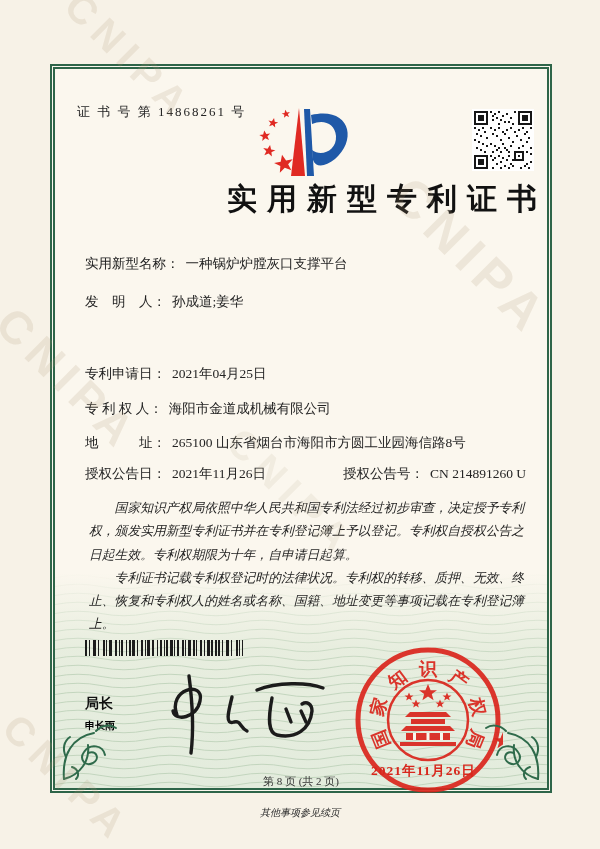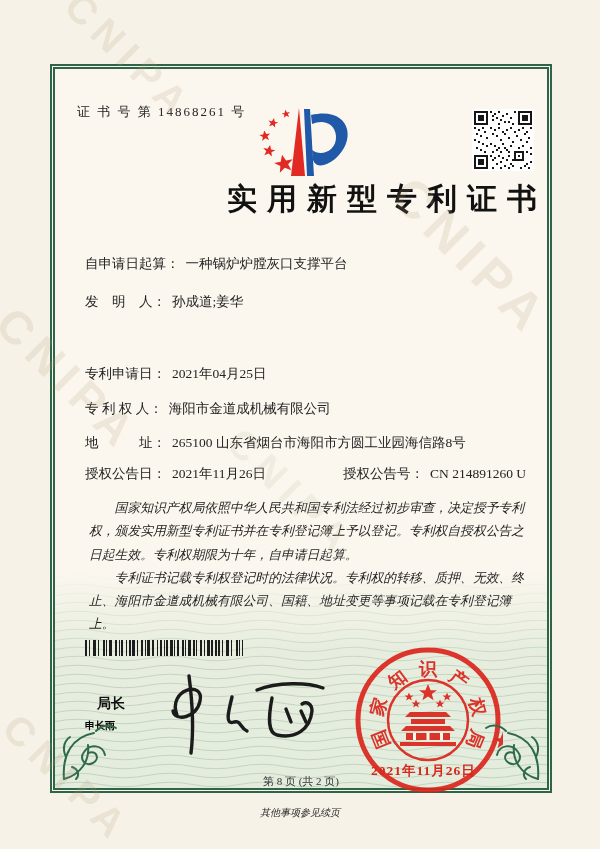--- a/index.html
+++ b/index.html
@@ -38,21 +38,21 @@
   .fgrant{top:396px;}
   .grant2{position:absolute;left:258px;top:0;}
 
   .body-text{position:absolute;left:14px;right:15px;top:428px;
     font-size:12.8px;line-height:1.82;color:#1f1f1f;font-style:italic;margin-left:20px;}
   .body-text p{margin:0;text-indent:2em;}
 
   .barcode{position:absolute;left:30px;top:571px;width:158px;height:16px;}
 
   .sig-title{position:absolute;left:30px;top:626px;font-size:14px;font-weight:bold;
-    font-family:"Liberation Sans","DejaVu Sans",sans-serif;color:#111;margin-left:12px;}
+    font-family:"Liberation Sans","DejaVu Sans",sans-serif;color:#111;}
   .sig-name{position:absolute;left:30px;top:650px;font-size:10px;font-weight:bold;
     font-family:"Liberation Sans","DejaVu Sans",sans-serif;color:#000000;}
   .sig-hand{position:absolute;left:100px;top:600px;width:185px;height:90px;}
 
   .seal{position:absolute;left:298px;top:576px;width:150px;height:150px;}
   .seal-date{position:absolute;left:316px;top:693px;font-size:13.5px;font-weight:bold;
     color:#d8271c;letter-spacing:1px;white-space:nowrap;}
 
   .page-no{position:absolute;left:0;right:0;top:705px;text-align:center;font-size:11px;color:#333;}
 
@@ -131,21 +131,21 @@
         M8 8h1v1H8z M10 9h1v1h-1z M12 8h1v1h-1z M14 10h1v1h-1z M16 9h1v1h-1z M18 8h1v1h-1z M20 10h1v1h-1z M22 9h1v1h-1z M24 8h1v1h-1z M26 10h1v1h-1z M28 8h1v1h-1z
         M9 11h1v1H9z M11 12h1v1h-1z M13 14h1v1h-1z M15 11h1v1h-1z M17 13h1v1h-1z M19 15h1v1h-1z M21 12h1v1h-1z M23 14h1v1h-1z M25 11h1v1h-1z M27 13h1v1h-1z
         M8 16h1v1H8z M10 17h1v1h-1z M12 18h1v1h-1z M14 16h1v1h-1z M16 19h1v1h-1z M18 17h1v1h-1z M22 18h1v1h-1z M24 17h1v1h-1z M26 15h1v1h-1z M28 18h1v1h-1z
         M9 20h1v1H9z M11 19h1v1h-1z M13 20h1v1h-1z M15 18h1v1h-1z M17 20h1v1h-1z M26 20h1v1h-1z M28 21h1v1h-1z
         M8 22h1v1H8z M9 24h1v1H9z M10 23h1v1h-1z M11 26h1v1h-1z M12 22h1v1h-1z M13 25h1v1h-1z M14 23h1v1h-1z M15 27h1v1h-1z M16 24h1v1h-1z M17 22h1v1h-1z M18 26h1v1h-1z M19 24h1v1h-1z M9 28h1v1H9z M13 28h1v1h-1z M17 28h1v1h-1z M26 26h1v1h-1z M28 25h1v1h-1z M27 28h1v1h-1z M25 27h1v1h-1z M23 28h1v1h-1z M19 27h1v1h-1z"></path>
     </svg>
 
     <div class="title">实用新型专利证书</div>
 
     <div class="field f0">
-      <span class="lab">自申请日起算：</span><span>一种锅炉炉膛灰口支撑平台</span>
+      <span class="lab">实用新型名称：</span><span>一种锅炉炉膛灰口支撑平台</span>
     </div>
     <div class="field f1">
       <span class="lab">发　明　人：</span><span>孙成道;姜华</span>
     </div>
     <div class="field f3">
       <span class="lab">专利申请日：</span><span>2021年04月25日</span>
     </div>
     <div class="field f4">
       <span class="lab">专 利 权 人：</span><span>海阳市金道成机械有限公司</span>
     </div>
@@ -155,21 +155,21 @@
 
     <div class="field fgrant">
       <span class="lab">授权公告日：</span><span>2021年11月26日</span>
       <span class="grant2">
         <span class="lab">授权公告号：</span><span>CN 214891260 U</span>
       </span>
     </div>
 
     <div class="body-text">
       <p>国家知识产权局依照中华人民共和国专利法经过初步审查，决定授予专利权，颁发实用新型专利证书并在专利登记簿上予以登记。专利权自授权公告之日起生效。专利权期限为十年，自申请日起算。</p>
-      <p>专利证书记载专利权登记时的法律状况。专利权的转移、质押、无效、终止、海阳市金道成机械有限公司、国籍、地址变更等事项记载在专利登记簿上。</p>
+      <p>专利证书记载专利权登记时的法律状况。专利权的转移、质押、无效、终止、恢复和专利权人的姓名或名称、国籍、地址变更等事项记载在专利登记簿上。</p>
     </div>
 
     <svg class="barcode" viewBox="0 0 158 16" preserveAspectRatio="none">
       <line x1="0" y1="8" x2="158" y2="8" stroke="#1c1c1c" stroke-width="16" stroke-dasharray="2 2 1 3 3 2 1 4 2 1 1 2 3 3 2 2 1 1 2 3 1 2 2 1 3 2 1 3 2 2 1 1 3 2 2 3 1 2 2 2 1 1 2 2 3 1 1 2 2 3 2 1 1 2 3 2 2 1 1 3 2 2 1 2 3 1 2 2 2 1"></line>
     </svg>
 
     <div class="sig-title">局长</div>
     <div class="sig-name">申长雨</div>
 
     <svg class="sig-hand" viewBox="0 0 185 90">

